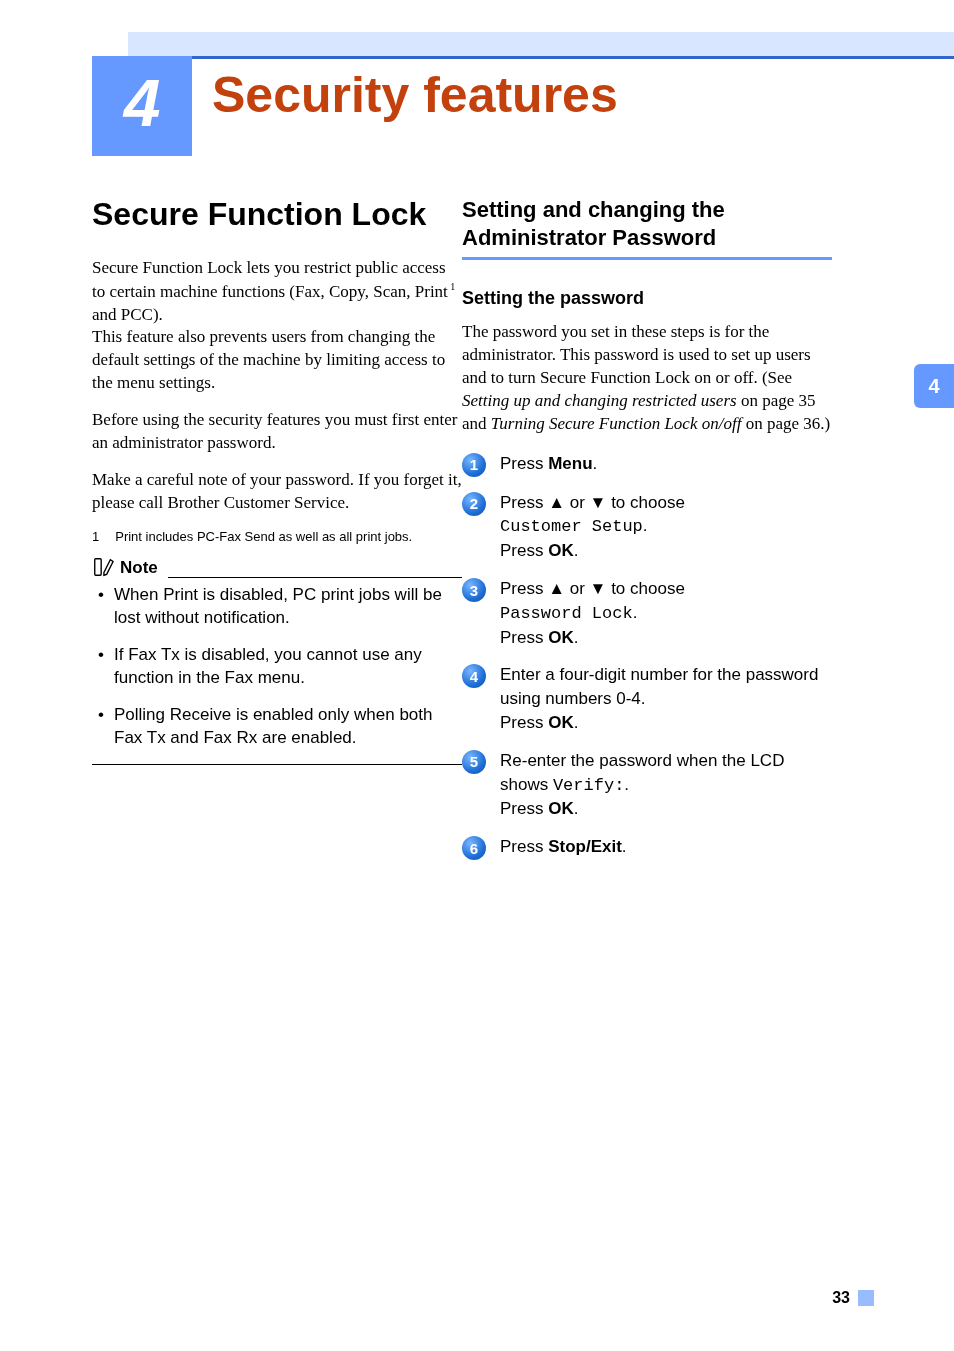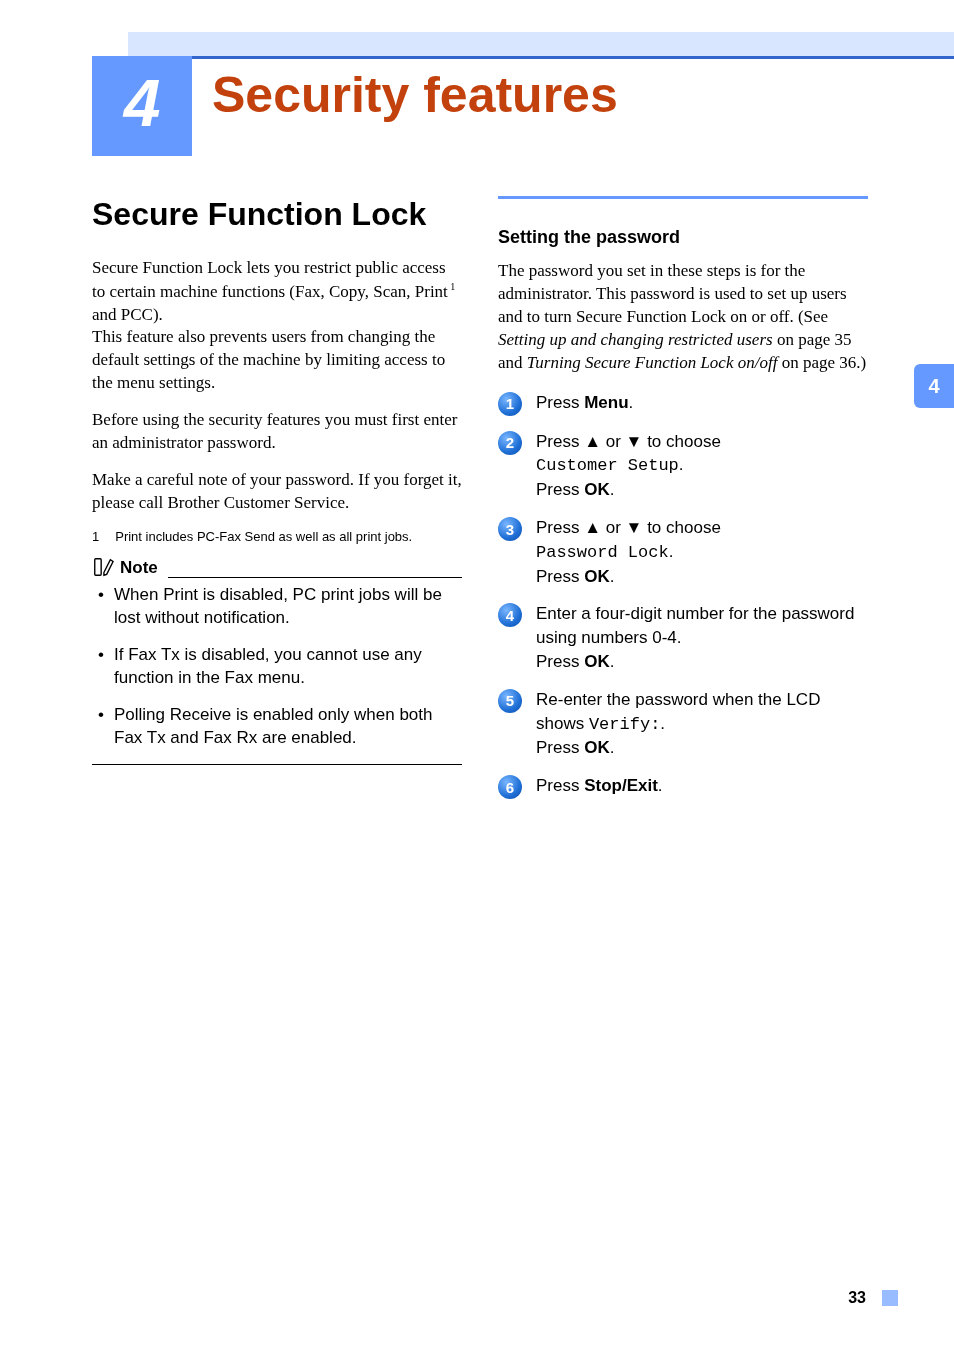--- a/index.html
+++ b/index.html
@@ -51,21 +51,20 @@
       font-size: 50px;
       font-weight: bold;
       color: #c2410c;
     }
     .content {
       position: absolute;
       left: 92px;
       top: 196px;
       width: 776px;
       display: flex;
-      gap: 36px;
     }
     .col {
       width: 370px;
     }
     .h1 {
       font-size: 32px;
       font-weight: bold;
       margin-bottom: 24px;
     }
     .h2 {
@@ -184,25 +183,25 @@
       color: white;
       display: flex;
       align-items: center;
       justify-content: center;
       font-size: 20px;
       font-weight: bold;
       border-radius: 6px 0 0 6px;
     }
     .footer {
       position: absolute;
-      right: 56px;
+      right: 80px;
       bottom: 44px;
       display: flex;
       align-items: center;
-      gap: 16px;
+      gap: 8px;
     }
     .page-num { font-size: 16px; font-weight: bold; }
     .footer-block {
       width: 16px;
       height: 16px;
       background: #99bbff;
     }
   </style>
 </head>
 <body>
@@ -245,20 +244,24 @@
 
     <ul class="note-list">
       <li>When Print is disabled, PC print jobs will be lost without notification.</li>
       <li>If Fax Tx is disabled, you cannot use any function in the Fax menu.</li>
       <li>Polling Receive is enabled only when both Fax Tx and Fax Rx are enabled.</li>
     </ul>
     <div class="note-bottom-rule"></div>
   </div>
 
   <div class="col">
+    <div class="h2">
+      <span>Setting and changing the</span><br>
+      <span>Administrator Password</span>
+    </div>
     <div class="h2-rule"></div>
 
     <div class="h3">Setting the password</div>
 
     <div class="para">
       <span>The password you set in these steps is for the administrator. This password is used to set up users and to turn Secure Function Lock on or off. (See </span><span class="italic">Setting up and changing restricted users</span><span> on page 35 and </span><span class="italic">Turning Secure Function Lock on/off</span><span> on page 36.)</span>
     </div>
 
     <div class="steps">
 

